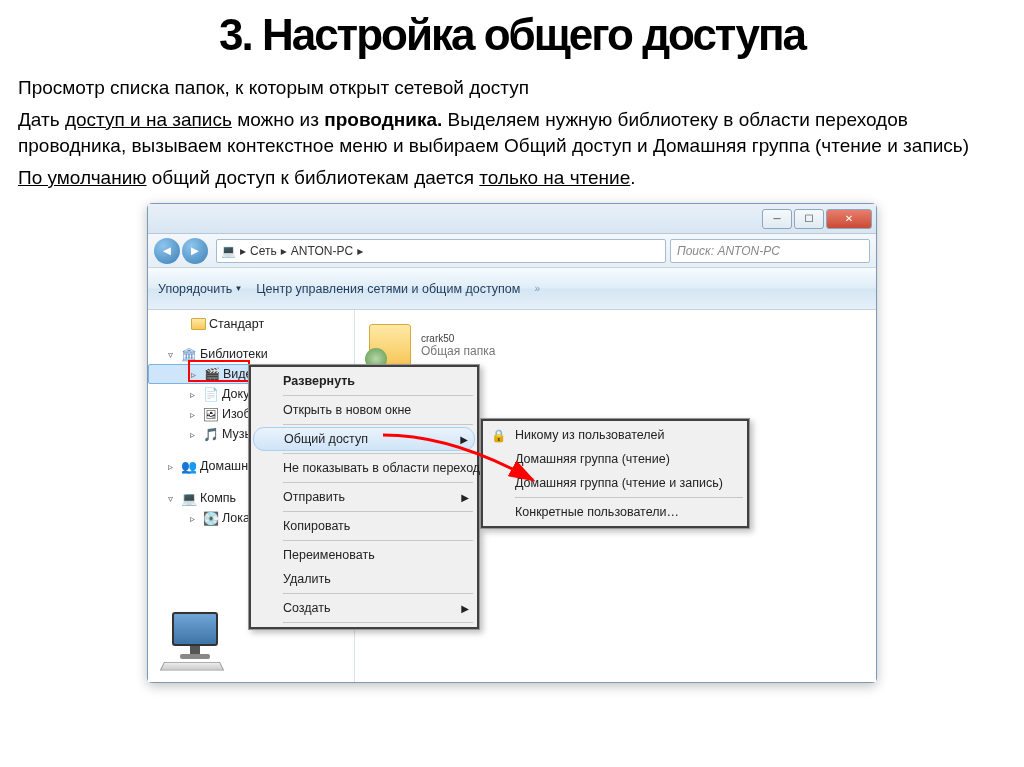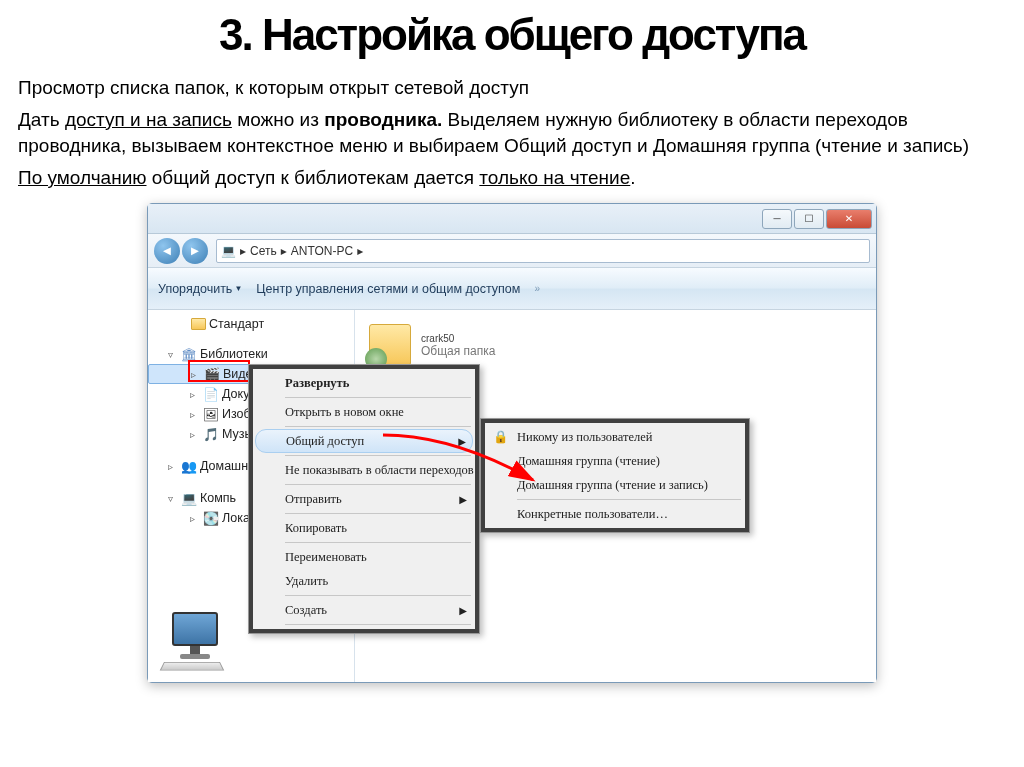--- a/index.html
+++ b/index.html
@@ -42,21 +42,21 @@
   .content-pane { flex:1; background:#fff; padding:14px; position:relative; }
   .shared-folder { display:flex; align-items:center; gap:10px; }
   .sf-icon { width:42px; height:42px; position:relative; }
   .sf-icon .fbg { position:absolute; inset:0; background:linear-gradient(#ffe9a6,#f7c759); border:1px solid #d6a93b; border-radius:3px; }
   .sf-icon .pipe { position:absolute; left:-4px; bottom:-4px; width:22px; height:22px; background:radial-gradient(circle, #b7d7aa,#5c9a4d); border-radius:50%; }
   .sf-text .name { font-size:10px; color:#404040; }
   .sf-text .sub { font-size:12px; color:#777; }
   
   
   .ctx { position:absolute; background:#f0f0f0; border:1px solid #979797; box-shadow:3px 3px 6px rgba(0,0,0,.25); font-size:12.5px; color:#222; z-index:10; }
-  .ctx-inner { border:4px solid #404040; padding:2px;font-family:Liberation Serif, serif; }
+  .ctx-inner { border:2px solid #404040; padding:2px; }
   .ctx-row { height:24px; display:flex; align-items:center; padding-left:30px; padding-right:24px; position:relative; white-space:nowrap; }
   .ctx-row.bold { font-weight:bold; }
   .ctx-row.hover { background:linear-gradient(#eaf3fc,#cfe4f8); border:1px solid #aacff0; border-radius:11px; }
   .ctx-sep { height:1px; background:#c7c7c7; margin: 2px 2px 2px 30px; }
   .ctx-icon-col { position:absolute; left:4px; width:20px; display:flex; justify-content:center; }
   .sub-arrow { position:absolute; right:6px; font-size:10px; }
   
   .red-arrow { position:absolute; z-index:20; pointer-events:none; }
   
   .pc-image { position:absolute; left:12px; bottom:8px; width:72px; height:62px; }
@@ -97,20 +97,21 @@
         <div class="nav-arrow">►</div>
       </div>
       <div class="addr-wrap">
         <span>💻</span>
         <span>▸</span>
         <span class="addr-crumb">Сеть</span>
         <span>▸</span>
         <span class="addr-crumb">ANTON-PC</span>
         <span>▸</span>
       </div>
+      <div class="search-wrap">Поиск: ANTON-PC</div>
     </div>
 
     <div class="toolbar">
       <div class="toolbar-item">
           <span>Упорядочить</span> 
           <span style="font-size:8px">▼</span>
         </div>
       <div class="toolbar-item">Центр управления сетями и общим доступом</div>
       <span style="font-size:10px;color:#7a99b5">»</span>
     </div>

